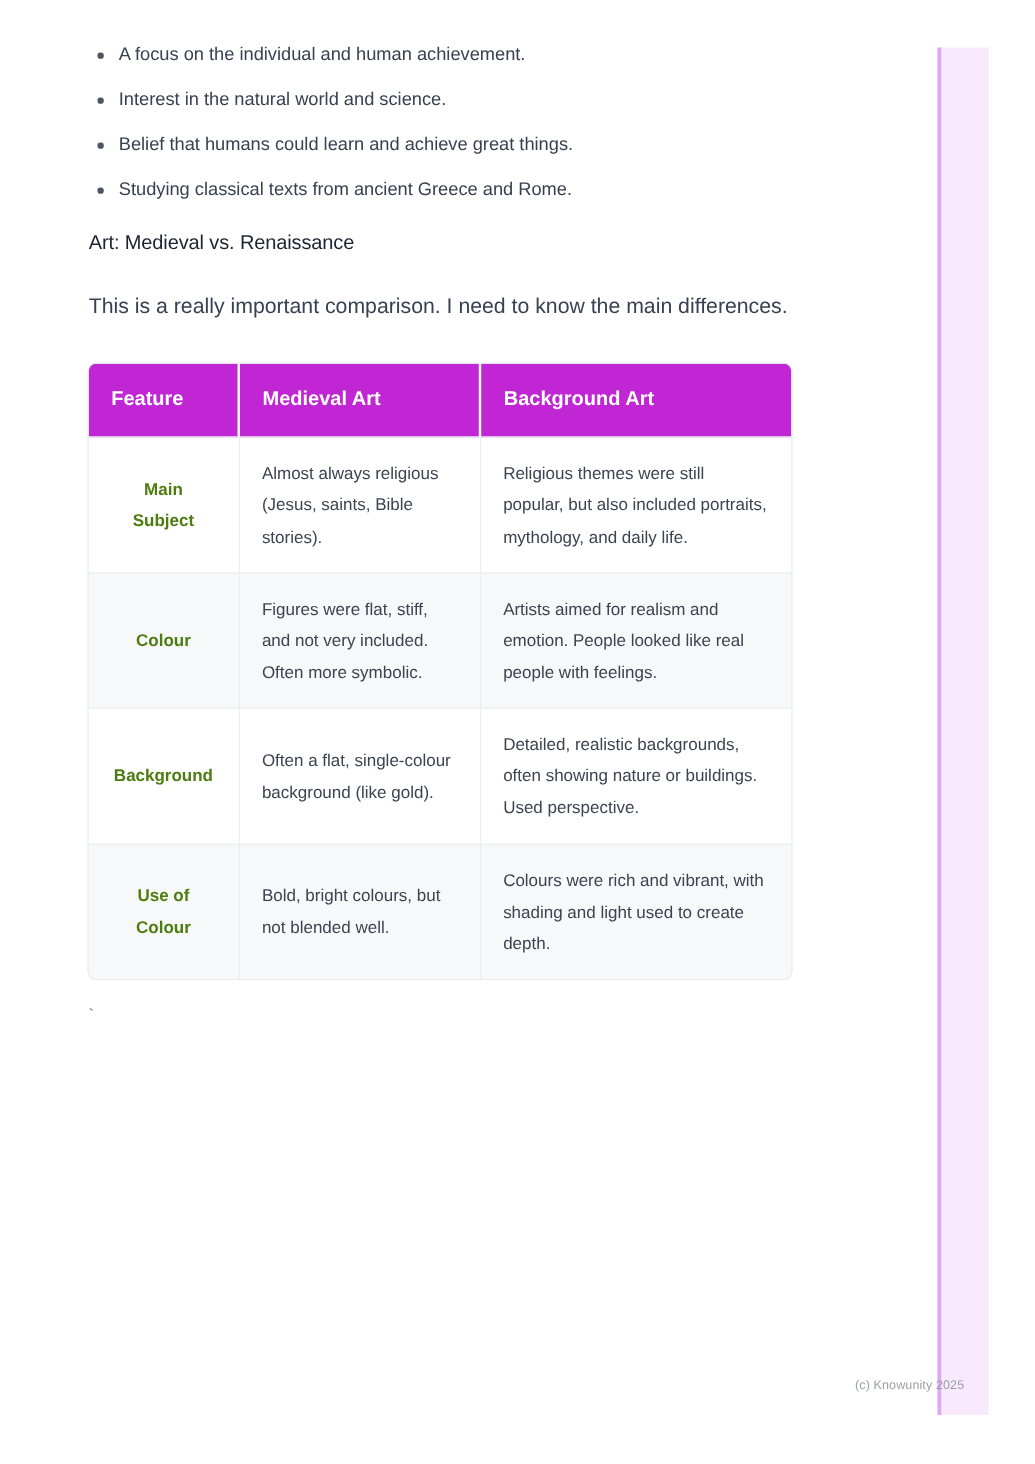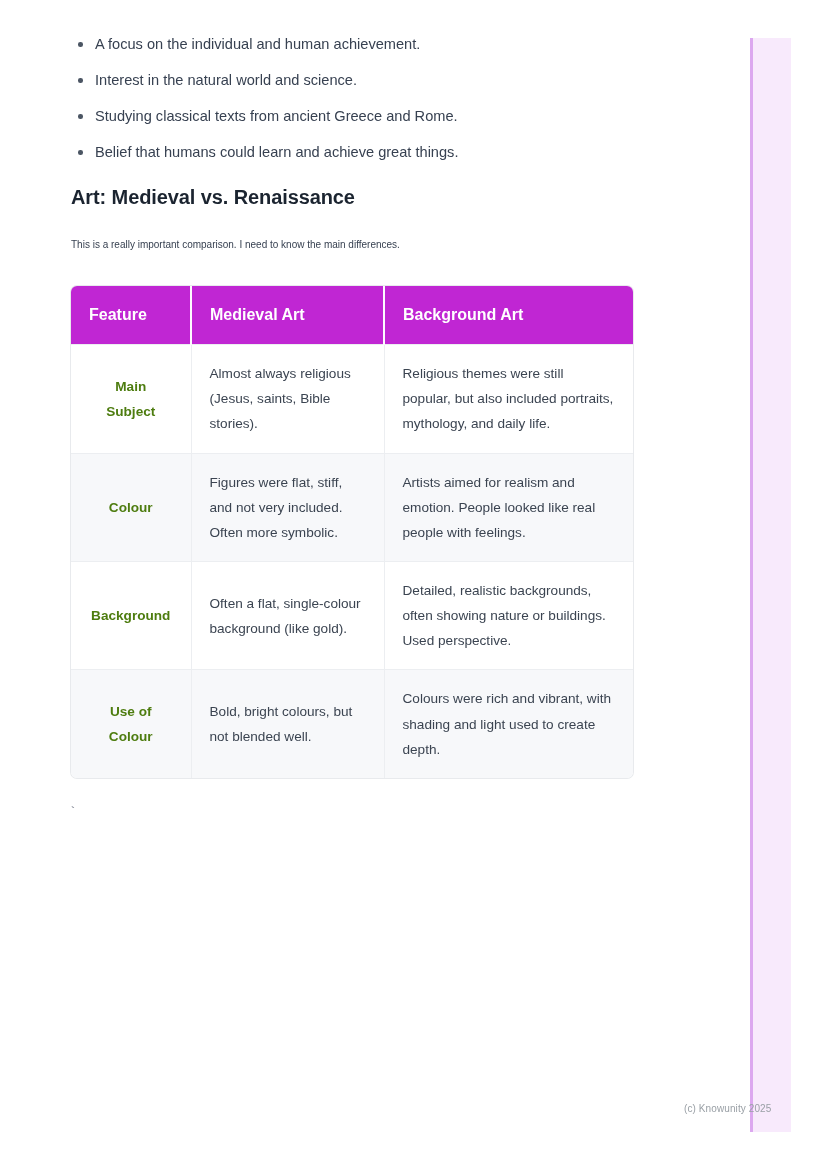--- a/index.html
+++ b/index.html
@@ -60,30 +60,30 @@
     left: 7px;
     top: 8px;
     width: 4.5px;
     height: 4.5px;
     border-radius: 50%;
     background: #4b5563;
   }
 
   
   .section-heading {
-    font-size: 20px;
-    font-weight: bold;
+    font-size: 16px;
+    font-weight: normal;
     color: #1b2430;
     margin: 22px 0 0 0;
     letter-spacing: -0.1px;
   }
 
   
   .intro-paragraph {
-    font-size: 10px;
+    font-size: 17px;
     color: #374151;
     margin: 29px 0 0 0;
     line-height: 1.45;
   }
 
   
   .table-wrap {
     margin-top: 34px;
     width: 562px;
     border-radius: 6px;
@@ -171,24 +171,24 @@
 <div class="page">
 
   <ul class="bullet-list">
     <li>
       <span>A focus on the individual and human achievement.</span>
     </li>
     <li>
       <span>Interest in the natural world and science.</span>
     </li>
     <li>
+      <span>Belief that humans could learn and achieve great things.</span>
+    </li>
+    <li>
       <span>Studying classical texts from ancient Greece and Rome.</span>
-    </li>
-    <li>
-      <span>Belief that humans could learn and achieve great things.</span>
     </li>
   </ul>
 
   <h3 class="section-heading">Art: Medieval vs. Renaissance</h3>
 
   <p class="intro-paragraph">This is a really important comparison. I need to know the main differences.</p>
 
   <div class="table-wrap">
     <table class="comparison">
       <colgroup>

